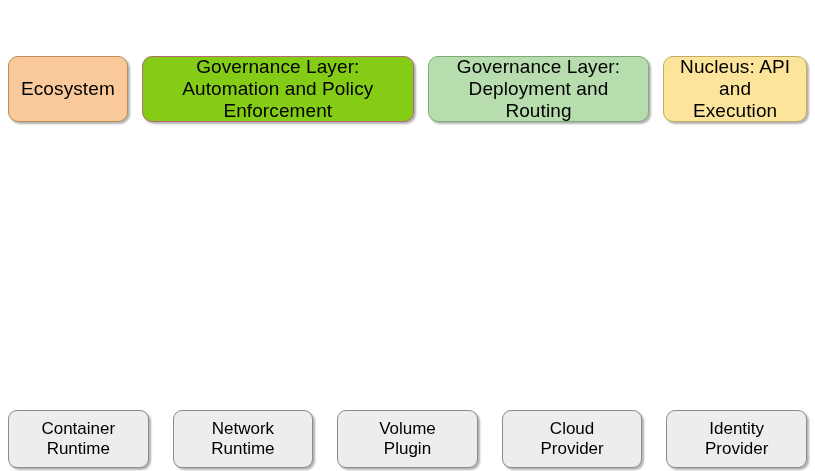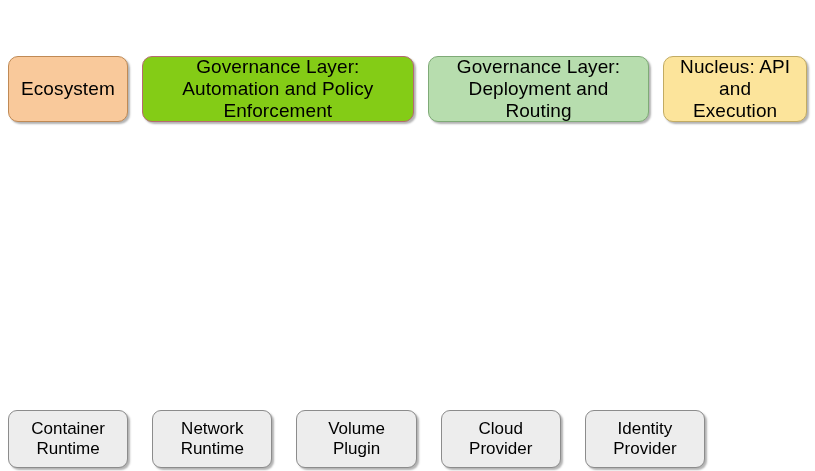--- a/index.html
+++ b/index.html
@@ -51,21 +51,21 @@
     line-height: 1.15;
     letter-spacing: 0.1px;
     padding: 0 12px;
   }
 
   
   .component-row {
     position: absolute;
     left: 8px;
     top: 410px;
-    width: 697px;
+    width: 799px;
     display: flex;
     gap: 24px;
   }
 
   .component {
     box-sizing: border-box;
     flex: 1 1 0;
     height: 58px;
     background: #ededed;
     border: 1px solid #8c8c8c;

